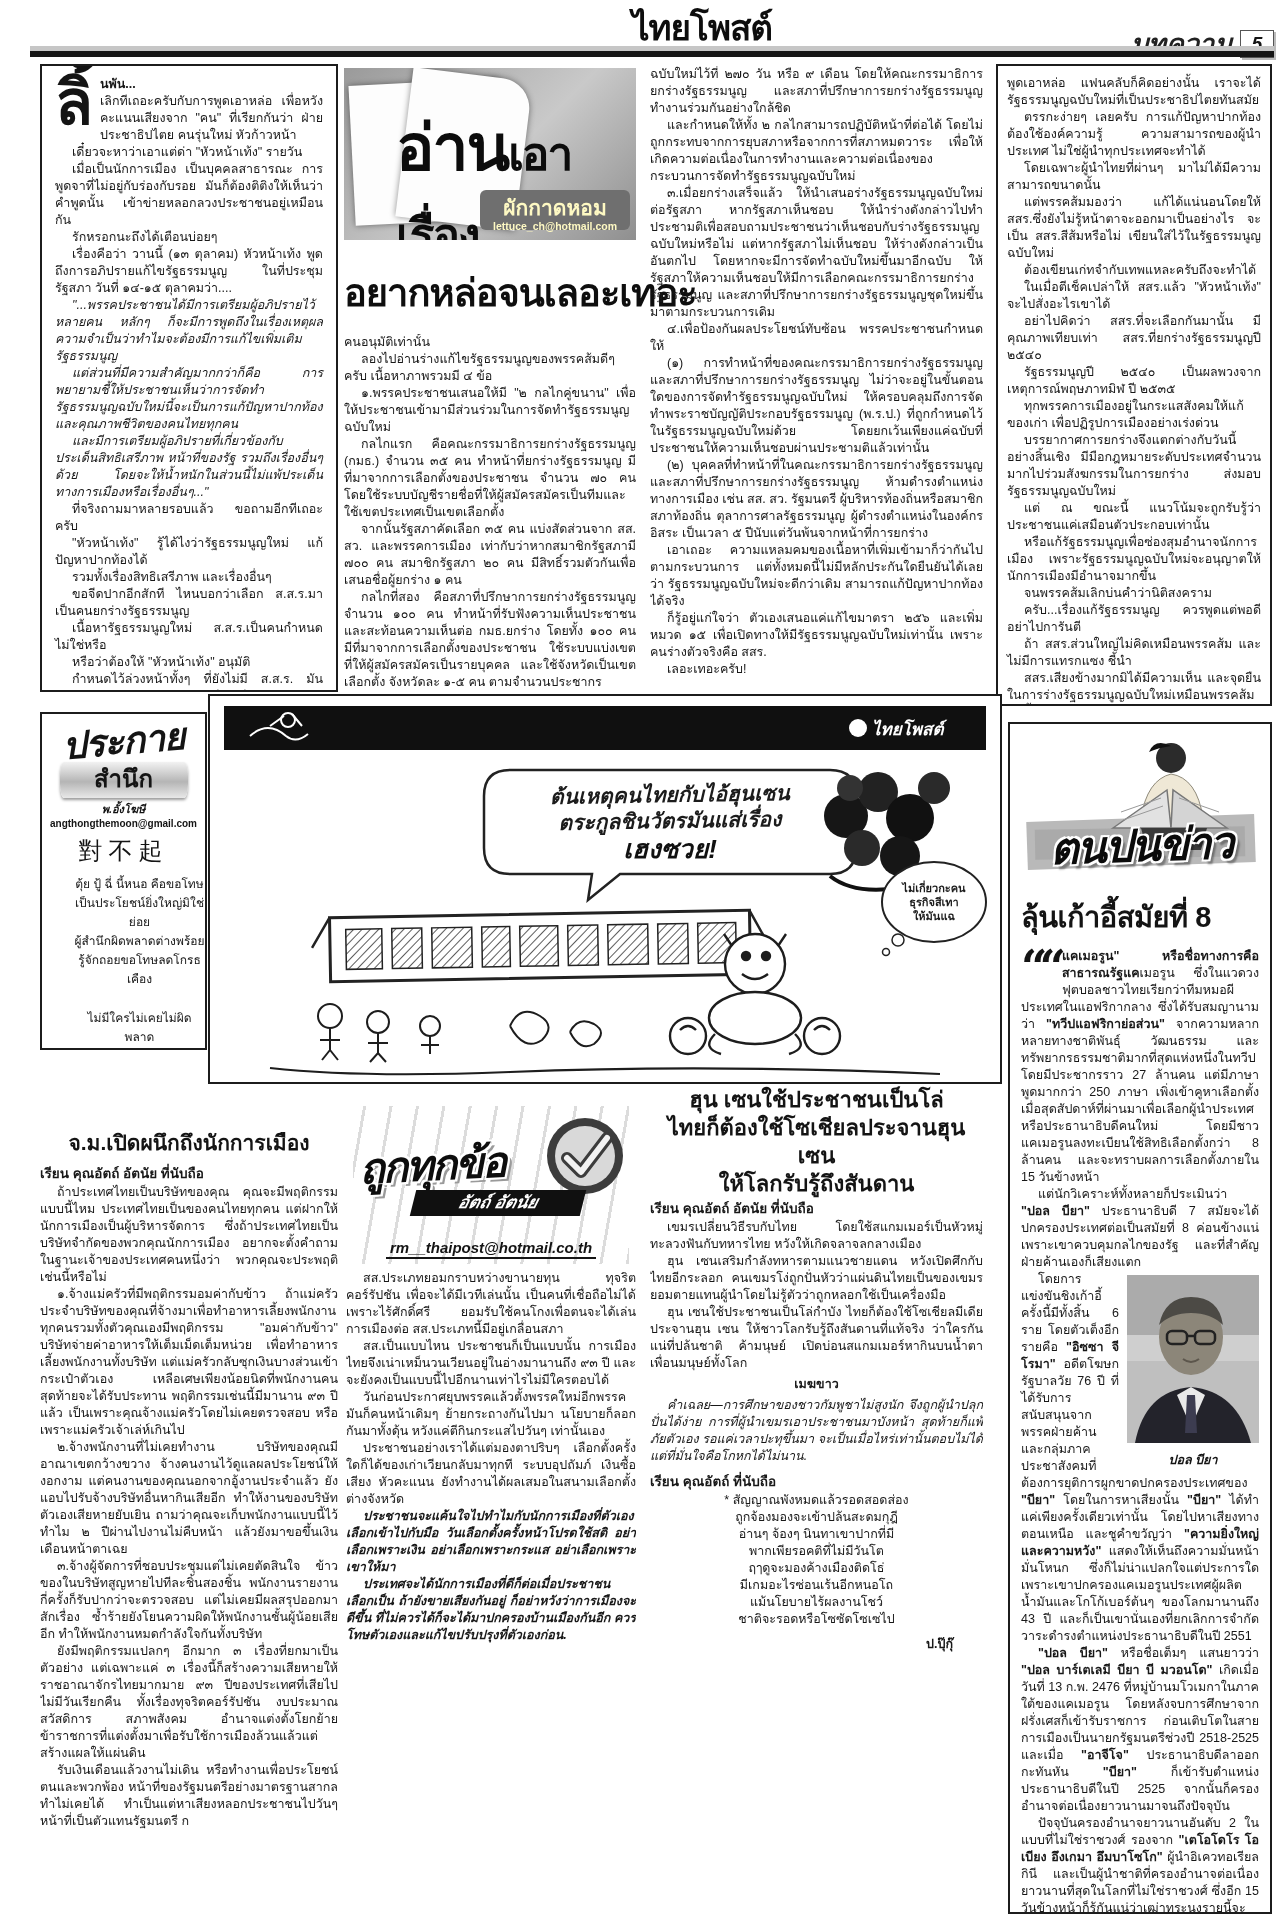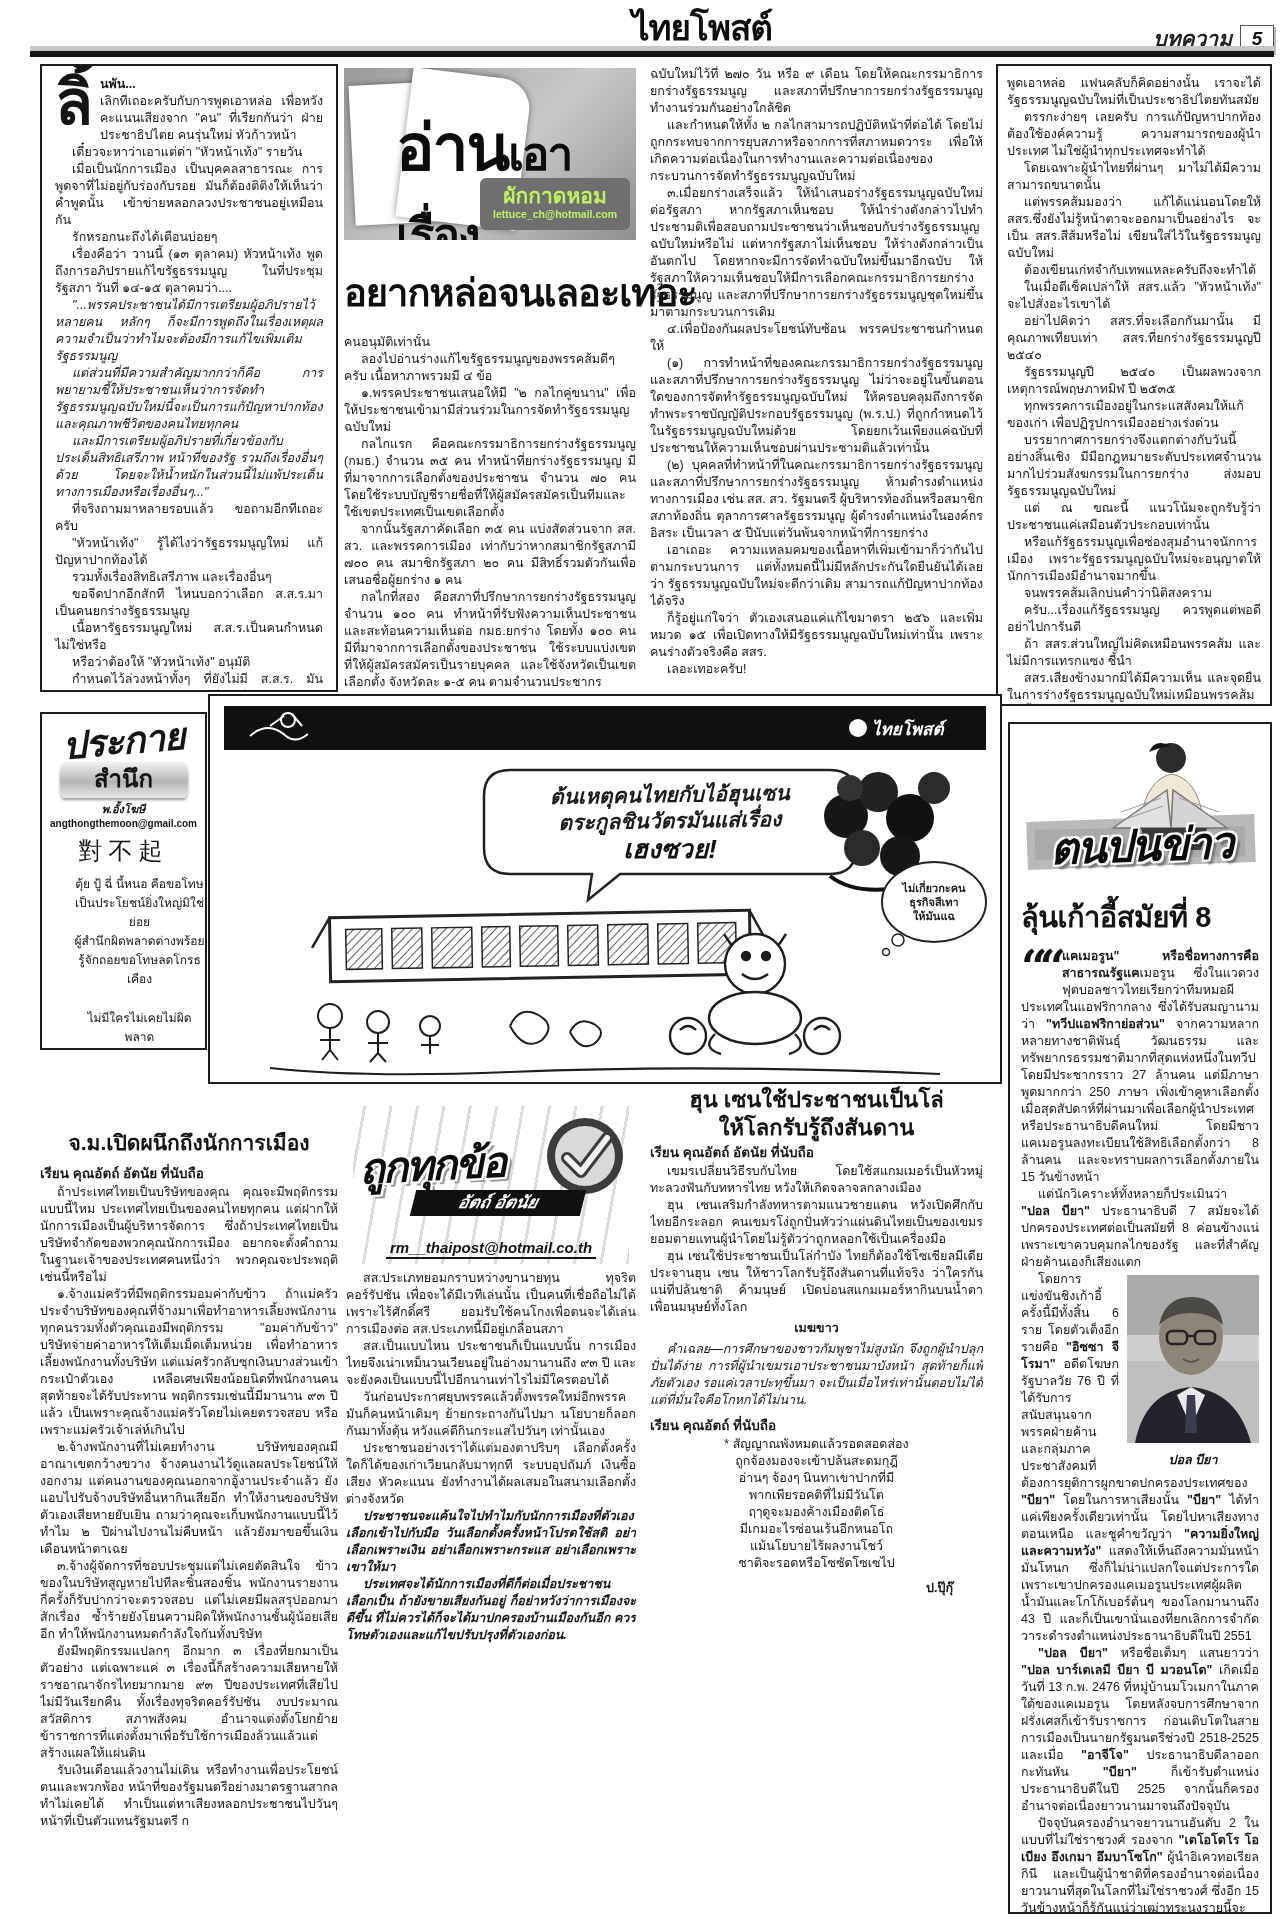--- a/index.html
+++ b/index.html
@@ -7,21 +7,21 @@
   body { font-family:"Liberation Sans", sans-serif; color:#141414; }
   #page { position:relative; width:1286px; height:1920px; background:#fff; margin:0 auto; overflow:hidden; }
   .abs { position:absolute; }
   .box { border:2px solid #1c1c1c; background:#fff; }
 
   
   .masthead { left:612px; top:10px; width:180px; text-align:center; }
   .masthead .mh-name { font-size:35px; font-weight:900; letter-spacing:-1px; color:#0d0d0d; line-height:36px; }
   .masthead .mh-bar { margin:1px auto 0; width:158px; height:10px; background:#0d0d0d; color:#fff; font-size:6.5px; line-height:10px; letter-spacing:2px; overflow:hidden; }
   .section-tag { left:1128px; top:22px; width:146px; display:flex; align-items:center; justify-content:flex-end; gap:8px; }
-  .section-tag .st-label { font-style:italic; font-weight:900; font-size:21px; color:#222; }
+  .section-tag .st-label { font-style:italic; font-weight:900; font-size:27px; color:#222; }
   .section-tag .st-pagebox { width:34px; height:28px; border:1.5px solid #555; background:#fff; box-shadow:2px 2px 0 #bbb; font-style:italic; font-weight:900; font-size:19px; display:flex; align-items:center; justify-content:center; }
   .rule-gray { left:30px; top:46px; width:1244px; height:5px; background:#c6c6c6; }
   .rule-black { left:30px; top:51px; width:1244px; height:6px; background:#151515; }
 
   
   .bt p { font-size:12.5px; line-height:17px; text-align:justify; text-indent:17px; color:#181818; }
   .bt p.ni { text-indent:0; }
   .bt p.i  { font-style:italic; }
   .bt p.b  { font-weight:bold; }
   .bt p.bi { font-weight:bold; font-style:italic; }
@@ -34,21 +34,21 @@
   .dropcap { float:left; font-family:"DejaVu Serif", serif; font-weight:bold; font-size:62px; line-height:50px; margin:2px 7px 0 0; }
 
   
   #aanlogo { left:344px; top:68px; width:292px; height:172px; background:linear-gradient(135deg,#9a9a9a,#c9c9c9 55%,#8f8f8f); overflow:hidden; }
   .page-sheet { position:absolute; background:#fdfdfd; box-shadow:0 0 6px rgba(0,0,0,.45); }
   .ps1 { left:8px; top:14px; width:150px; height:140px; transform:rotate(-3deg); }
   .ps2 { left:60px; top:6px;  width:120px; height:150px; transform:rotate(7deg); border-radius:0 30px 0 0; }
   .aan-word { position:absolute; left:52px; top:28px; font-weight:900; color:#0c0c0c; letter-spacing:-2px; }
   .aan-word .w1 { font-size:64px; }
   .aan-word .w2 { font-size:46px; }
-  .aan-author { position:absolute; right:6px; bottom:10px; width:150px; height:52px; background:#6f6f6f; border-radius:6px; text-align:center; color:#bef264; padding-top:6px; }
+  .aan-author { position:absolute; right:6px; bottom:10px; width:150px; height:40px; background:#6f6f6f; border-radius:6px; text-align:center; color:#fef9c3; padding-top:6px; }
   .aan-author .a1 { font-size:21px; font-weight:900; line-height:24px; }
   .aan-author .a2 { font-size:10.5px; font-weight:bold; }
 
   #aanheadline { left:344px; top:262px; width:320px; height:60px; font-size:38px; font-weight:800; letter-spacing:-1px; white-space:nowrap; color:#0e0e0e; }
 
   #col2 { left:344px; top:334px; width:292px; height:352px; overflow:hidden; }
   #col3 { left:650px; top:66px;  width:333px; height:620px; overflow:hidden; }
   #col5 { left:996px; top:64px;  width:276px; height:642px; padding:9px 9px; overflow:hidden; }
 
   
@@ -321,20 +321,21 @@
         <p>สส.เป็นแบบไหน ประชาชนก็เป็นแบบนั้น การเมืองไทยจึงเน่าเหม็นวนเวียนอยู่ในอ่างมานานถึง ๙๓ ปี และจะยังคงเป็นแบบนี้ไปอีกนานเท่าไรไม่มีใครตอบได้</p>
         <p>วันก่อนประกาศยุบพรรคแล้วตั้งพรรคใหม่อีกพรรค มันก็คนหน้าเดิมๆ ย้ายกระถางกันไปมา นโยบายก็ลอกกันมาทั้งดุ้น หวังแค่ตีกินกระแสไปวันๆ เท่านั้นเอง</p>
         <p>ประชาชนอย่างเราได้แต่มองตาปริบๆ เลือกตั้งครั้งใดก็ได้ของเก่าเวียนกลับมาทุกที ระบบอุปถัมภ์ เงินซื้อเสียง หัวคะแนน ยังทำงานได้ผลเสมอในสนามเลือกตั้งต่างจังหวัด</p>
         <p class="bi">ประชาชนจะแค้นใจไปทำไมกับนักการเมืองที่ตัวเองเลือกเข้าไปกับมือ วันเลือกตั้งครั้งหน้าโปรดใช้สติ อย่าเลือกเพราะเงิน อย่าเลือกเพราะกระแส อย่าเลือกเพราะเขาให้มา</p>
         <p class="bi">ประเทศจะได้นักการเมืองที่ดีก็ต่อเมื่อประชาชนเลือกเป็น ถ้ายังขายเสียงกันอยู่ ก็อย่าหวังว่าการเมืองจะดีขึ้น ที่ไม่ควรได้ก็จะได้มาปกครองบ้านเมืองกันอีก ควรโทษตัวเองและแก้ไขปรับปรุงที่ตัวเองก่อน.</p>
       </div>
   </div>
 
   <div id="hun" class="abs bt">
     <div class="hun-headline">ฮุน เซนใช้ประชาชนเป็นโล่</div>
+    <div class="hun-headline">ไทยก็ต้องใช้โซเชียลประจานฮุน เซน</div>
     <div class="hun-headline">ให้โลกรับรู้ถึงสันดาน</div>
     <p class="sal">เรียน คุณอัตถ์ อัตนัย ที่นับถือ</p>
     <div>
         <p>เขมรเปลี่ยนวิธีรบกับไทย โดยใช้สแกมเมอร์เป็นหัวหมู่ทะลวงฟันกับทหารไทย หวังให้เกิดจลาจลกลางเมือง</p>
         <p>ฮุน เซนเสริมกำลังทหารตามแนวชายแดน หวังเปิดศึกกับไทยอีกระลอก คนเขมรโง่ถูกปั่นหัวว่าแผ่นดินไทยเป็นของเขมร ยอมตายแทนผู้นำโดยไม่รู้ตัวว่าถูกหลอกใช้เป็นเครื่องมือ</p>
         <p>ฮุน เซนใช้ประชาชนเป็นโล่กำบัง ไทยก็ต้องใช้โซเชียลมีเดียประจานฮุน เซน ให้ชาวโลกรับรู้ถึงสันดานที่แท้จริง ว่าใครกันแน่ที่ปล้นชาติ ค้ามนุษย์ เปิดบ่อนสแกมเมอร์หากินบนน้ำตาเพื่อนมนุษย์ทั้งโลก</p>
       </div>
     <p class="c b" style="margin:4px 0;">เมฆขาว</p>
     <div>
         <p class="i">คำเฉลย—การศึกษาของชาวกัมพูชาไม่สูงนัก จึงถูกผู้นำปลุกปั่นได้ง่าย การที่ผู้นำเขมรเอาประชาชนมาบังหน้า สุดท้ายก็แพ้ภัยตัวเอง รอแค่เวลาปะทุขึ้นมา จะเป็นเมื่อไหร่เท่านั้นตอบไม่ได้ แต่ที่มั่นใจคือโกหกได้ไม่นาน.</p>

